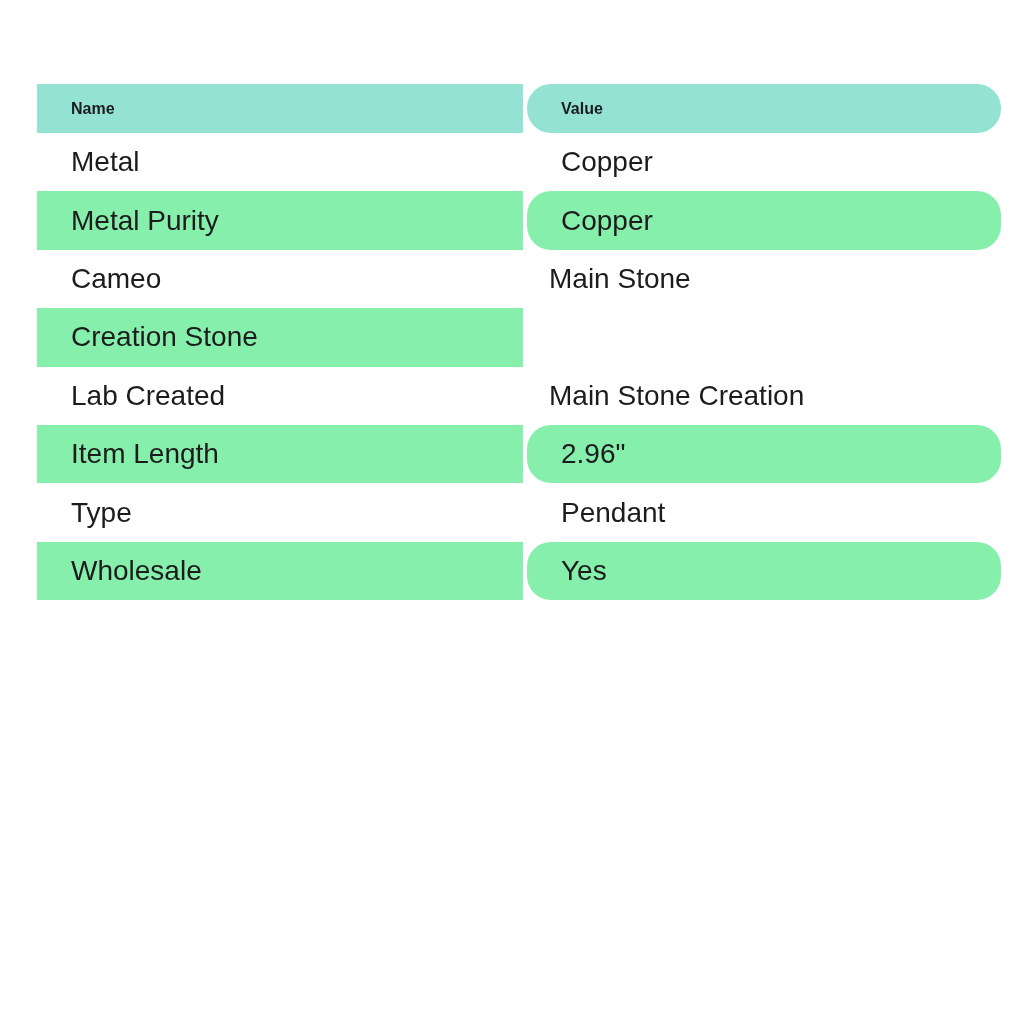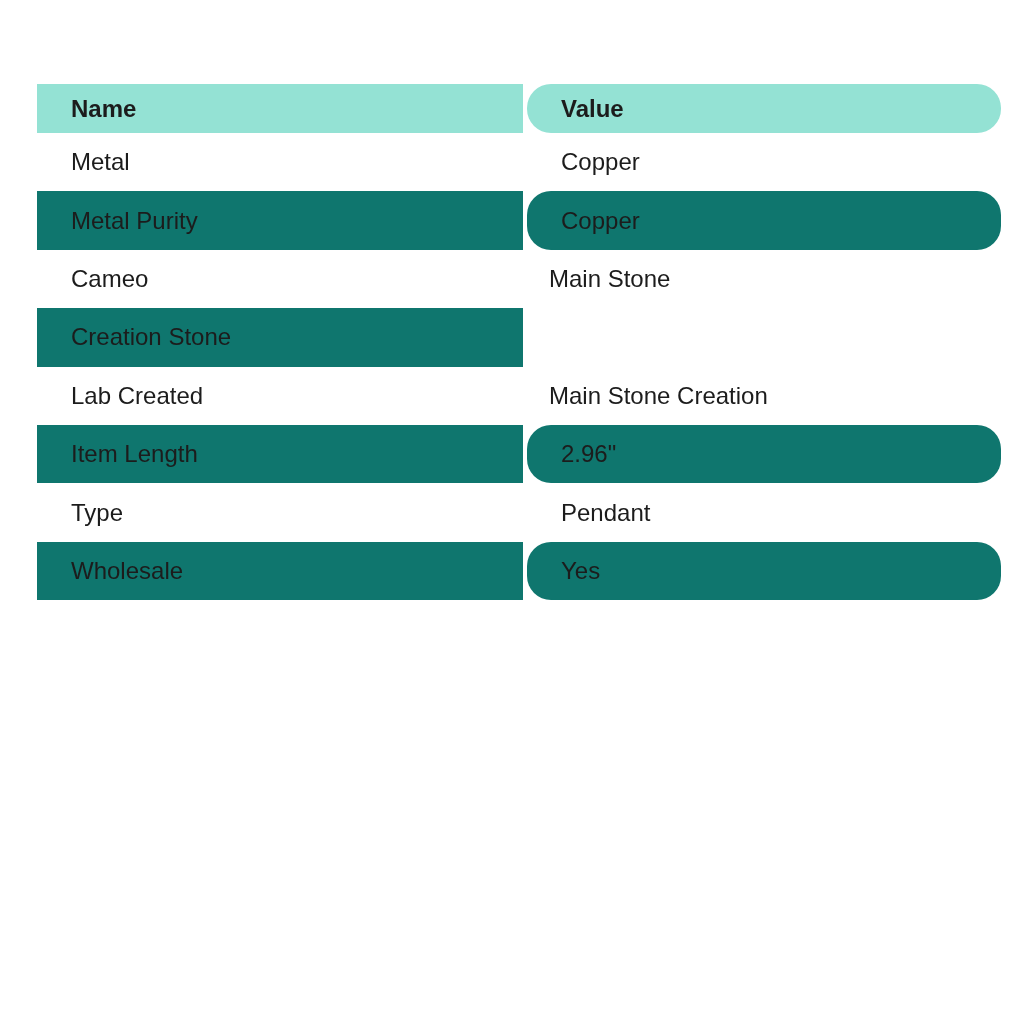--- a/index.html
+++ b/index.html
@@ -23,35 +23,35 @@
     height: 58.4px;
   }
   .t-row.header {
     height: 49px;
   }
   .t-cell {
     box-sizing: border-box;
     display: flex;
     align-items: center;
     padding-left: 34px;
-    font-size: 24px;
+    font-size: 28px;
     line-height: 1;
     color: #1c1c1c;
     overflow: hidden;
     white-space: nowrap;
   }
   .t-cell.name-col  { flex: 0 0 486px; }
   .t-cell.value-col { flex: 0 0 474px; border-radius: 24px; }
   .t-row.header .t-cell {
     background: #94e2d4;
     font-weight: bold;
-    font-size: 24px;
+    font-size: 16px;
   }
   .t-row.even .t-cell { background: #ffffff; }
-  .t-row.odd  .t-cell { background: #0f766e; }
+  .t-row.odd  .t-cell { background: #86efac; }
 </style>
 </head>
 <body>
 
 <div class="spec-table">
 
   <div class="t-row header">
     <div class="t-cell name-col">Name</div>
     <div class="t-cell value-col">Value</div>
   </div>

